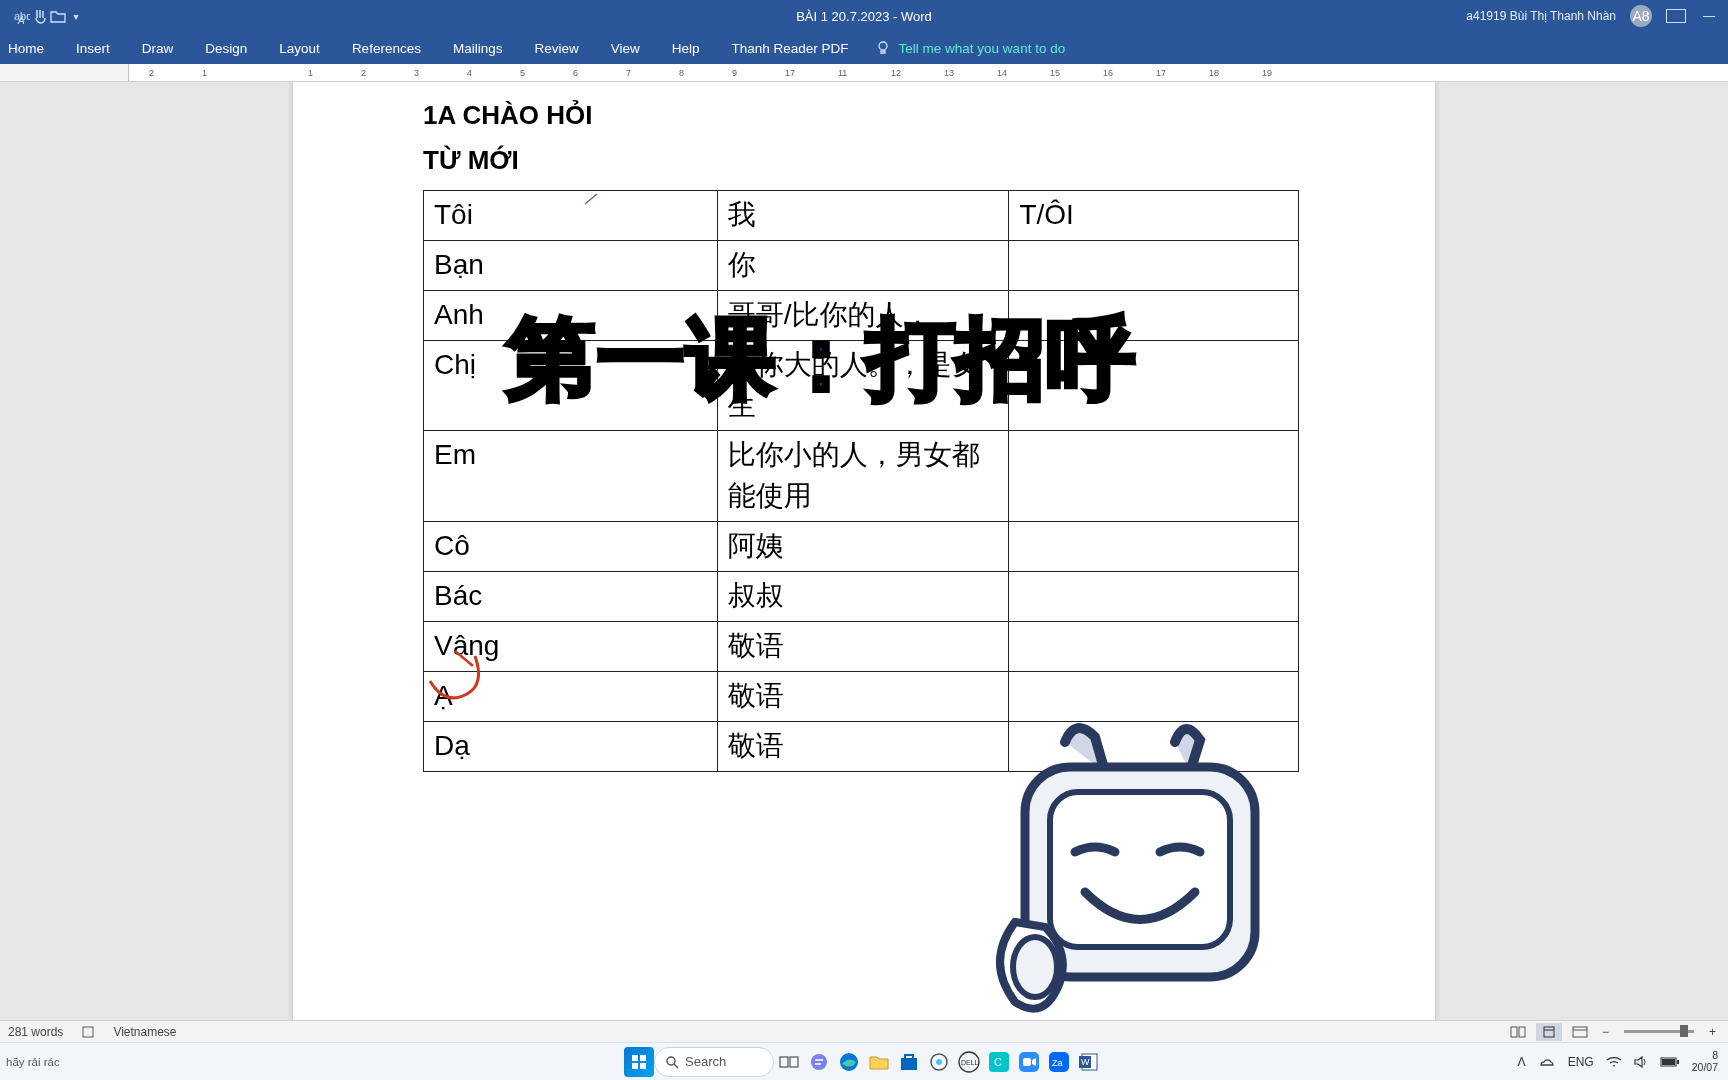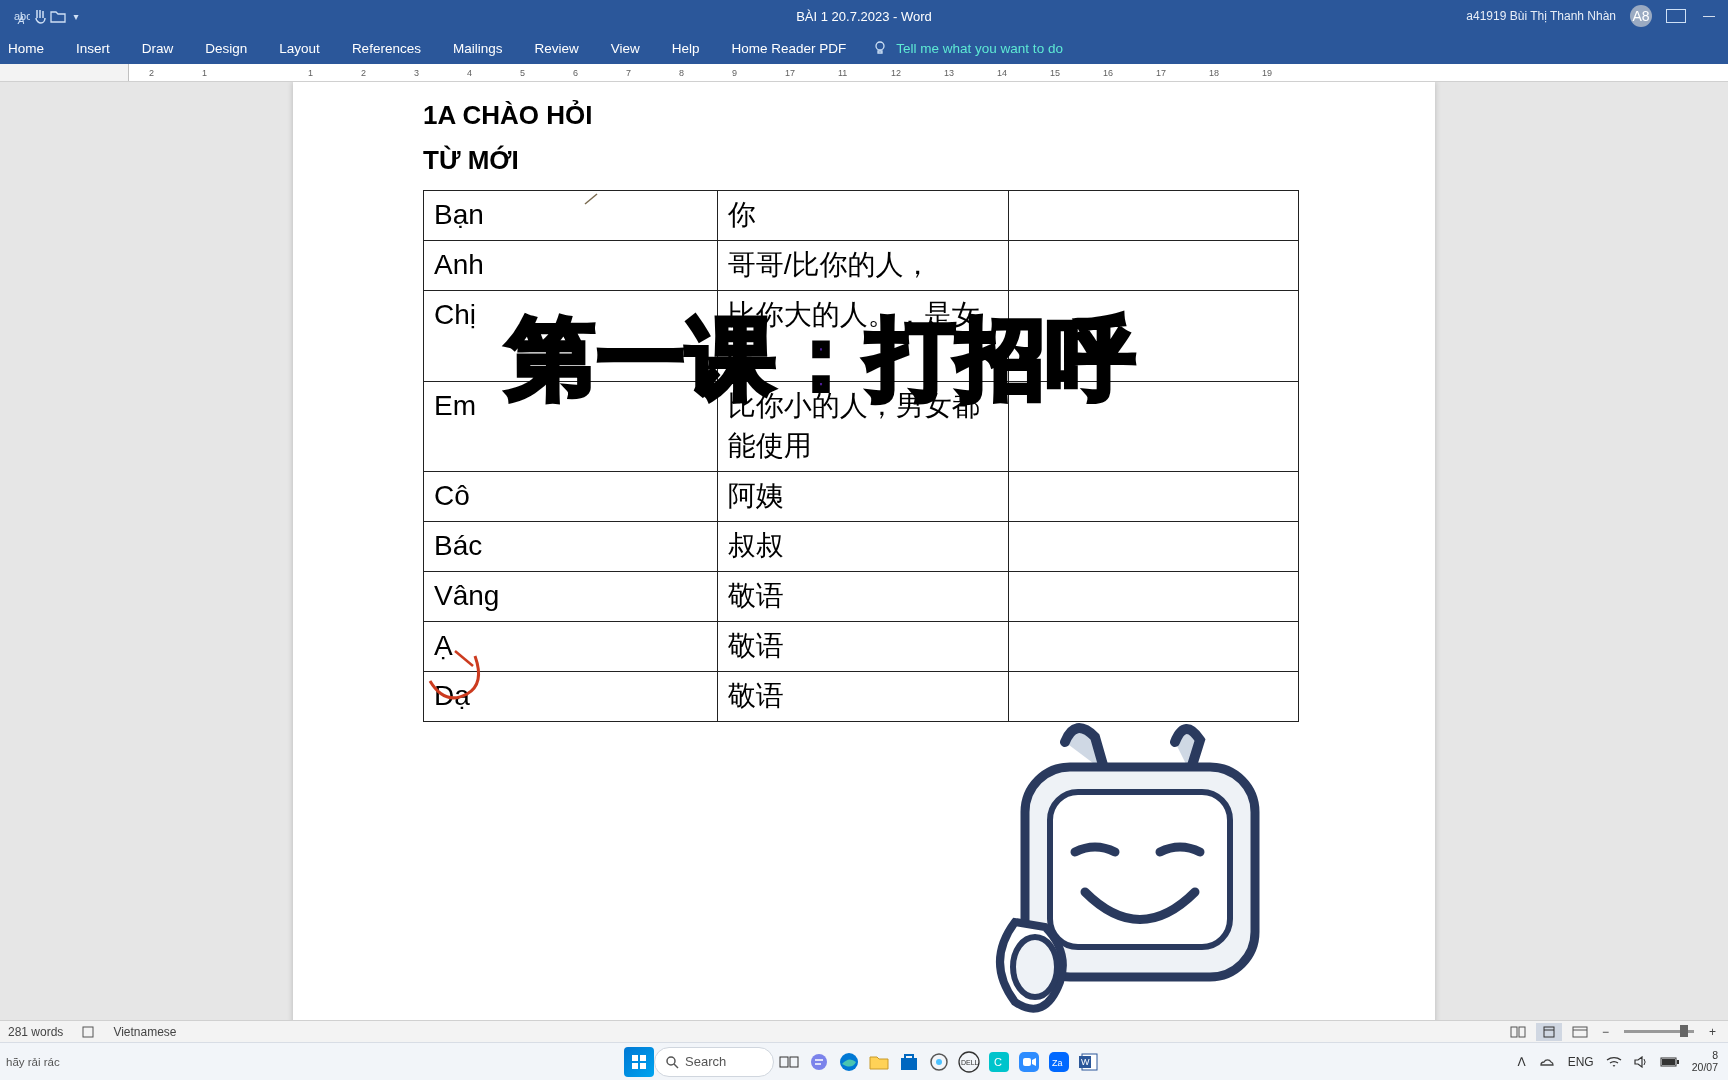--- a/index.html
+++ b/index.html
@@ -86,21 +86,21 @@
   <div class="rtab" style="padding-left:8px">Home</div>
   <div class="rtab">Insert</div>
   <div class="rtab">Draw</div>
   <div class="rtab">Design</div>
   <div class="rtab">Layout</div>
   <div class="rtab">References</div>
   <div class="rtab">Mailings</div>
   <div class="rtab">Review</div>
   <div class="rtab">View</div>
   <div class="rtab">Help</div>
-  <div class="rtab">Home Reader PDF</div>
+  <div class="rtab">Thanh Reader PDF</div>
   <div class="tellme">
     <svg class="bulb" viewBox="0 0 16 16">
         <circle cx="8" cy="6" r="4" fill="none" stroke="#cde0f5" stroke-width="1.3"></circle>
         <path d="M6 11h4v2H6z" fill="none" stroke="#cde0f5" stroke-width="1.3"></path>
       </svg>
     <span>Tell me what you want to do</span>
   </div>
 </div>
 
 <div class="ruler">
@@ -133,20 +133,25 @@
 </div>
 
 <div class="page-area">
   <div class="page">
     <div class="doc-content">
       <div class="h1">1A CHÀO HỎI</div>
       <div class="h2">TỪ MỚI</div>
       <table class="vocab-table">
         <tbody id="tbody">
             <tr>
+              <td>Tôi</td>
+              <td>我</td>
+              <td>T/ÔI</td>
+            </tr>
+            <tr>
               <td>Bạn</td>
               <td>你</td>
               <td></td>
             </tr>
             <tr>
               <td>Anh</td>
               <td>哥哥/比你的人，</td>
               <td></td>
             </tr>
             <tr>

